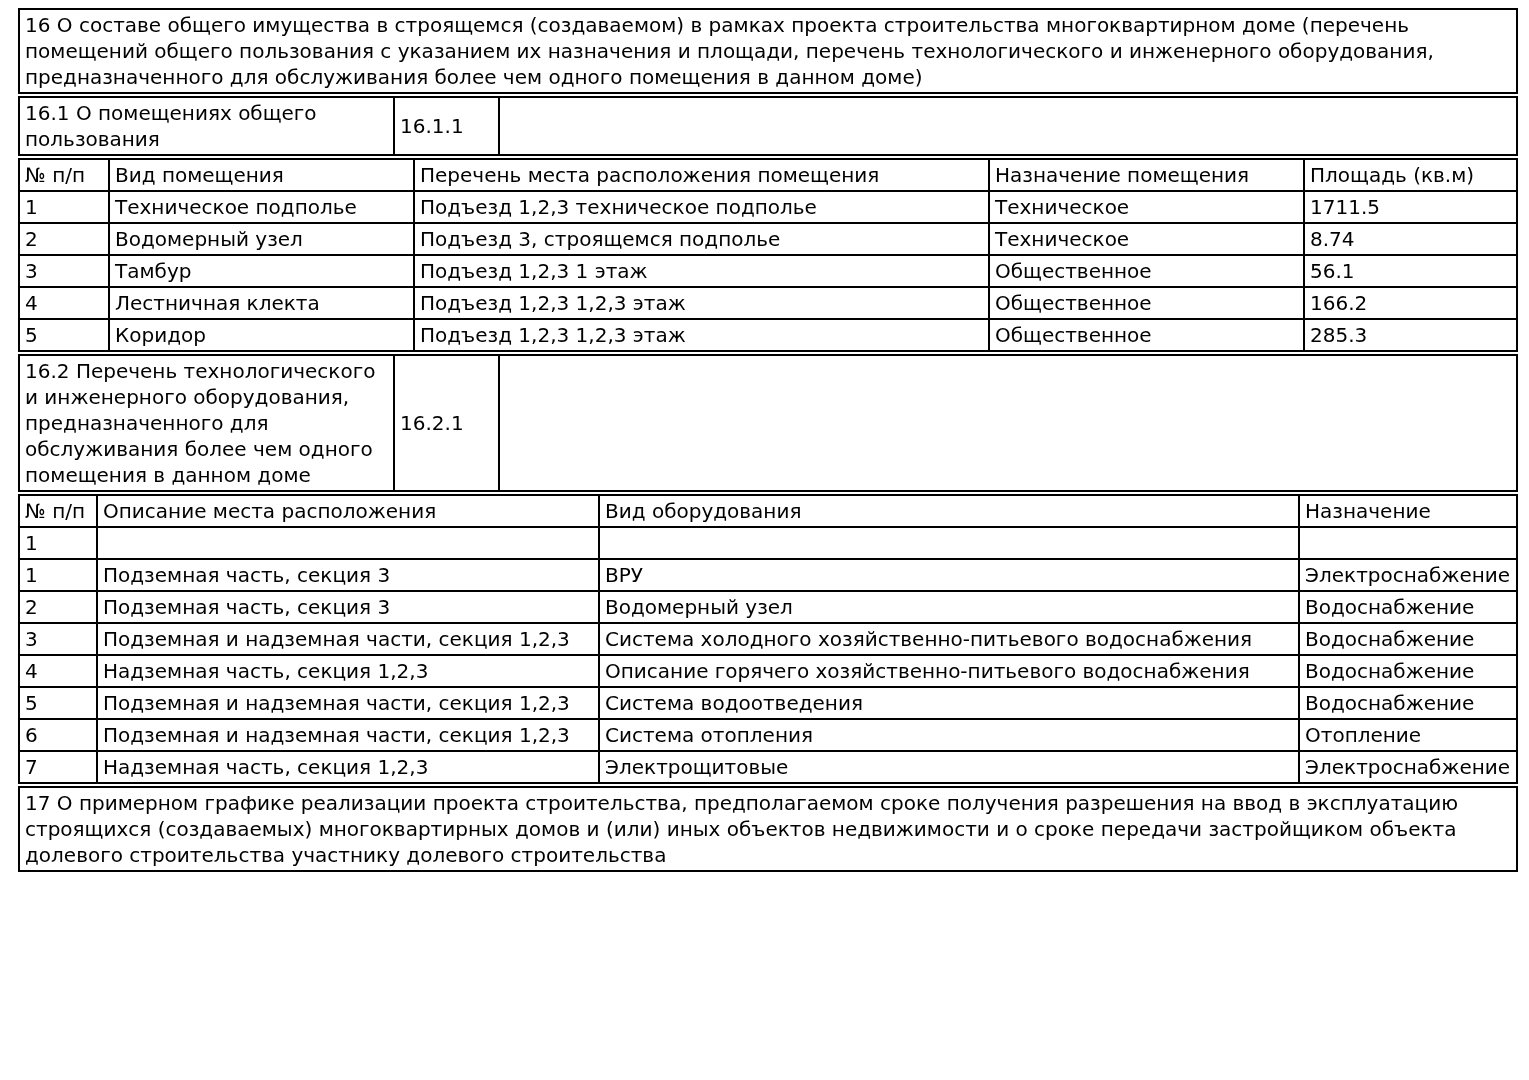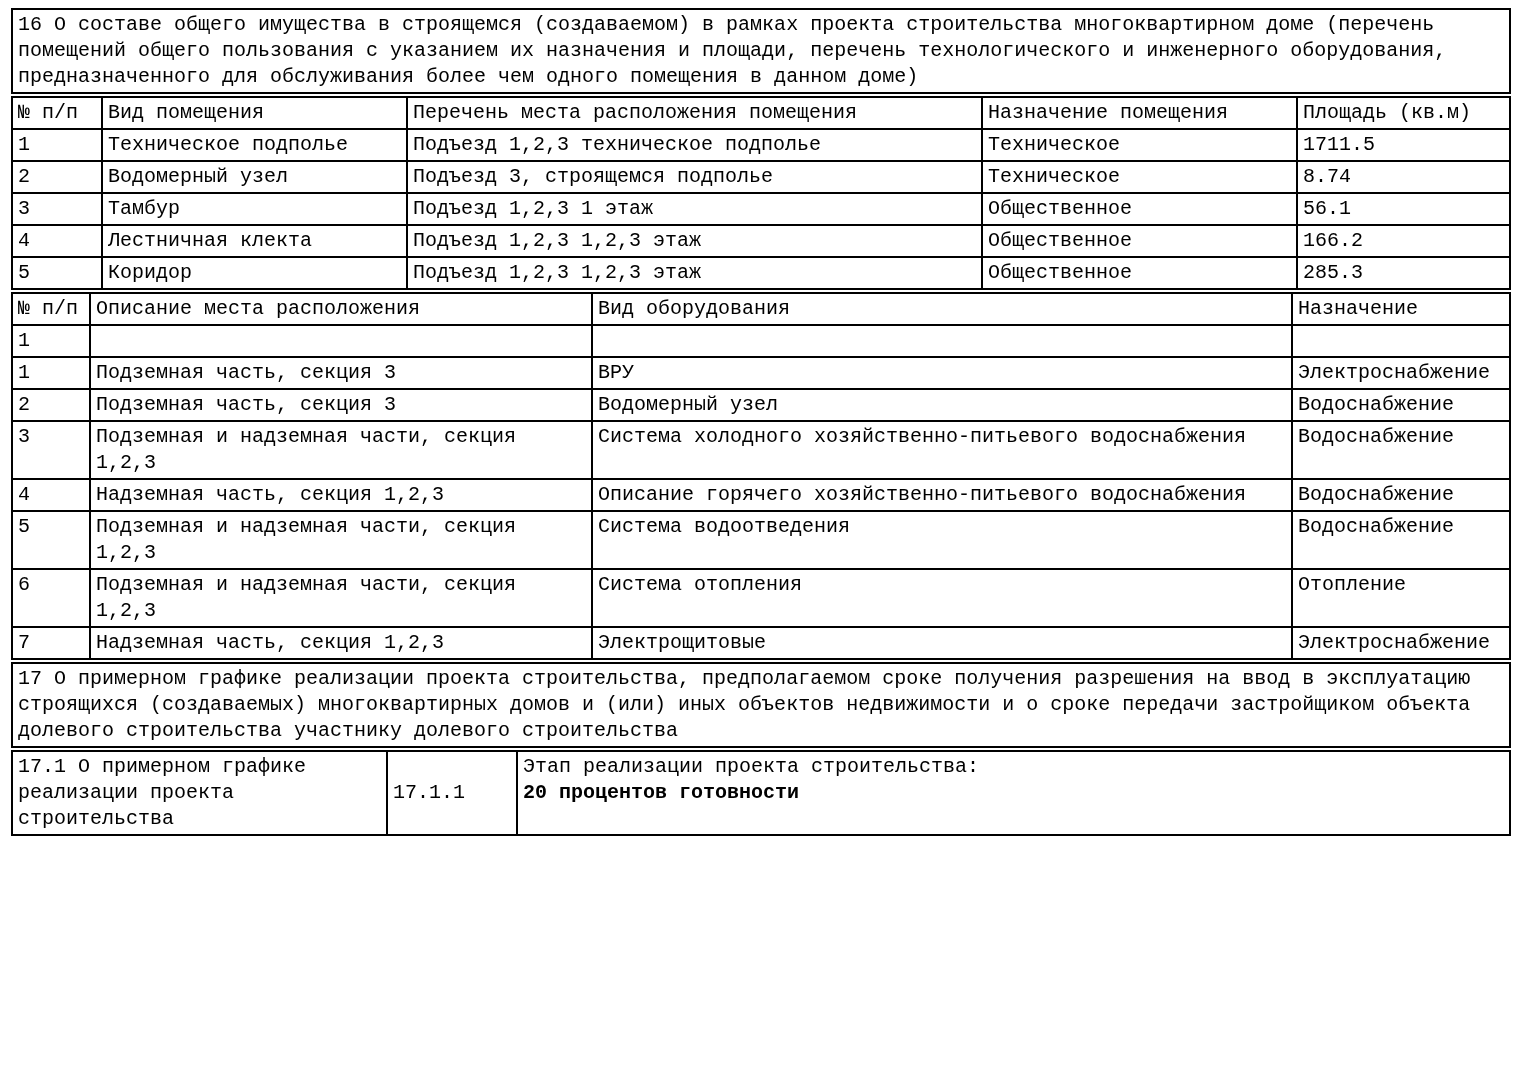--- a/index.html
+++ b/index.html
@@ -10,22 +10,21 @@
     font-family: "DejaVu Sans", "Liberation Sans", sans-serif;
     font-size: 20px;
     line-height: 26px;
   }
   body {
     width: 1529px;
     height: 1080px;
     overflow: hidden;
   }
   .doc {
-    padding: 8px 14px 0 11px;
-    font-family: Liberation Mono, monospace;
+    padding: 8px 14px 0 18px;
   }
   table.block {
     border-collapse: collapse;
     table-layout: fixed;
     width: 1500px;
     margin-top: 2px;
   }
   table.block:first-child {
     margin-top: 0;
   }
@@ -54,20 +53,34 @@
     <colgroup>
         <col>
       </colgroup>
     <tbody>
       <tr>
         <td>16 О составе общего имущества в строящемся (создаваемом) в рамках проекта строительства многоквартирном доме (перечень помещений общего пользования с указанием их назначения и площади, перечень технологического и инженерного оборудования, предназначенного для обслуживания более чем одного помещения в данном доме)</td>
       </tr>
     </tbody>
   </table>
 
+  <table class="block">
+    <colgroup>
+      <col style="width:375px">
+        <col style="width:105px">
+        <col>
+    </colgroup>
+    <tbody>
+      <tr>
+        <td>16.1 О помещениях общего пользования</td>
+        <td class="code">16.1.1</td>
+        <td></td>
+      </tr>
+    </tbody>
+  </table>
 
   <table class="block">
     <colgroup>
       <col style="width:90px">
         <col style="width:305px">
         <col style="width:575px">
         <col style="width:315px">
         <col>
     </colgroup>
     <thead>
@@ -111,20 +124,34 @@
         <tr>
           <td>5</td>
           <td>Коридор</td>
           <td>Подъезд 1,2,3 1,2,3 этаж</td>
           <td>Общественное</td>
           <td>285.3</td>
         </tr>
       </tbody>
   </table>
 
+  <table class="block">
+    <colgroup>
+      <col style="width:375px">
+        <col style="width:105px">
+        <col>
+    </colgroup>
+    <tbody>
+      <tr>
+        <td>16.2 Перечень технологического и инженерного оборудования, предназначенного для обслуживания более чем одного помещения в данном доме</td>
+        <td class="code">16.2.1</td>
+        <td></td>
+      </tr>
+    </tbody>
+  </table>
 
   <table class="block">
     <colgroup>
       <col style="width:78px">
         <col style="width:502px">
         <col style="width:700px">
         <col>
     </colgroup>
     <thead>
       <tr>
@@ -197,24 +224,16 @@
     </tbody>
   </table>
 
   <table class="block">
     <colgroup>
       <col style="width:375px">
         <col style="width:130px">
         <col>
     </colgroup>
     <tbody>
-      <tr>
-        <td>17.1 О примерном графике реализации проекта строительства</td>
-        <td class="code">17.1.1</td>
-        <td>
-          <div>Этап реализации проекта строительства:</div>
-          <div class="bold">20 процентов готовности</div>
-        </td>
-      </tr>
     </tbody>
   </table>
 
 </div>
 
 </body></html>

